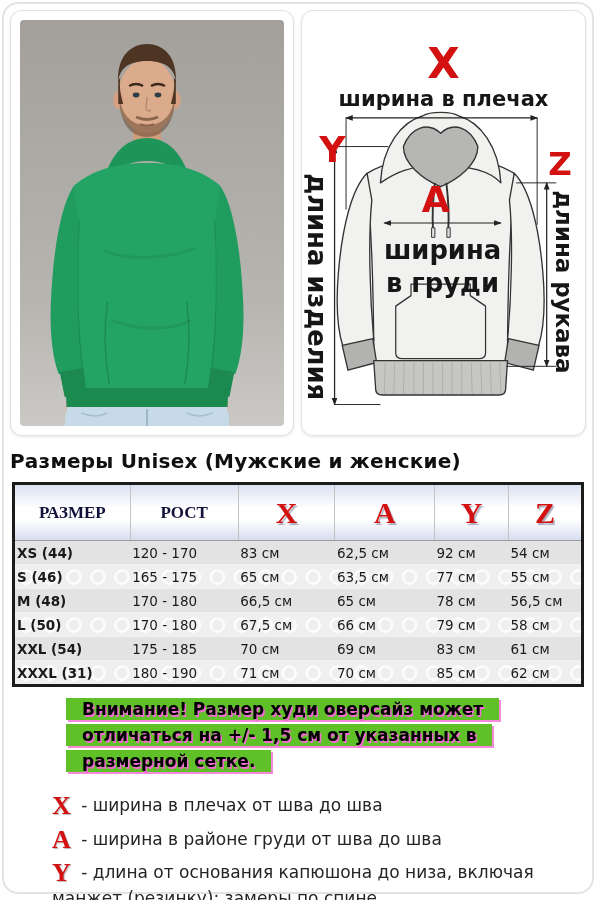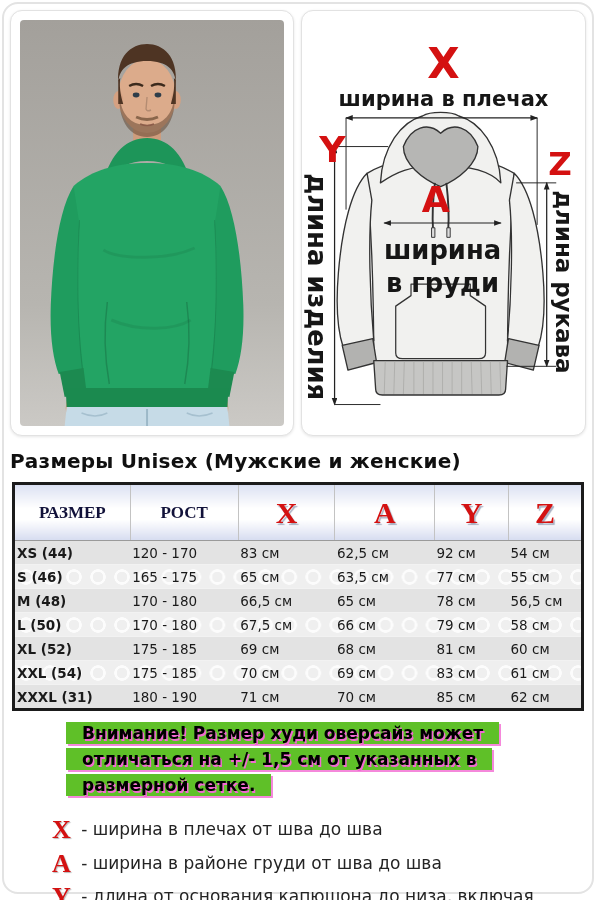--- a/index.html
+++ b/index.html
@@ -271,28 +271,20 @@
         </tr>
         <tr>
           <td class="size-col">L (50)</td>
           <td>170 - 180</td>
           <td>67,5 см</td>
           <td>66 см</td>
           <td>79 см</td>
           <td>58 см</td>
         </tr>
         <tr>
-          <td class="size-col">XL (52)</td>
-          <td>175 - 185</td>
-          <td>69 см</td>
-          <td>68 см</td>
-          <td>81 см</td>
-          <td>60 см</td>
-        </tr>
-        <tr>
           <td class="size-col">XXL (54)</td>
           <td>175 - 185</td>
           <td>70 см</td>
           <td>69 см</td>
           <td>83 см</td>
           <td>61 см</td>
         </tr>
         <tr>
           <td class="size-col">XXXL (31)</td>
           <td>180 - 190</td>

